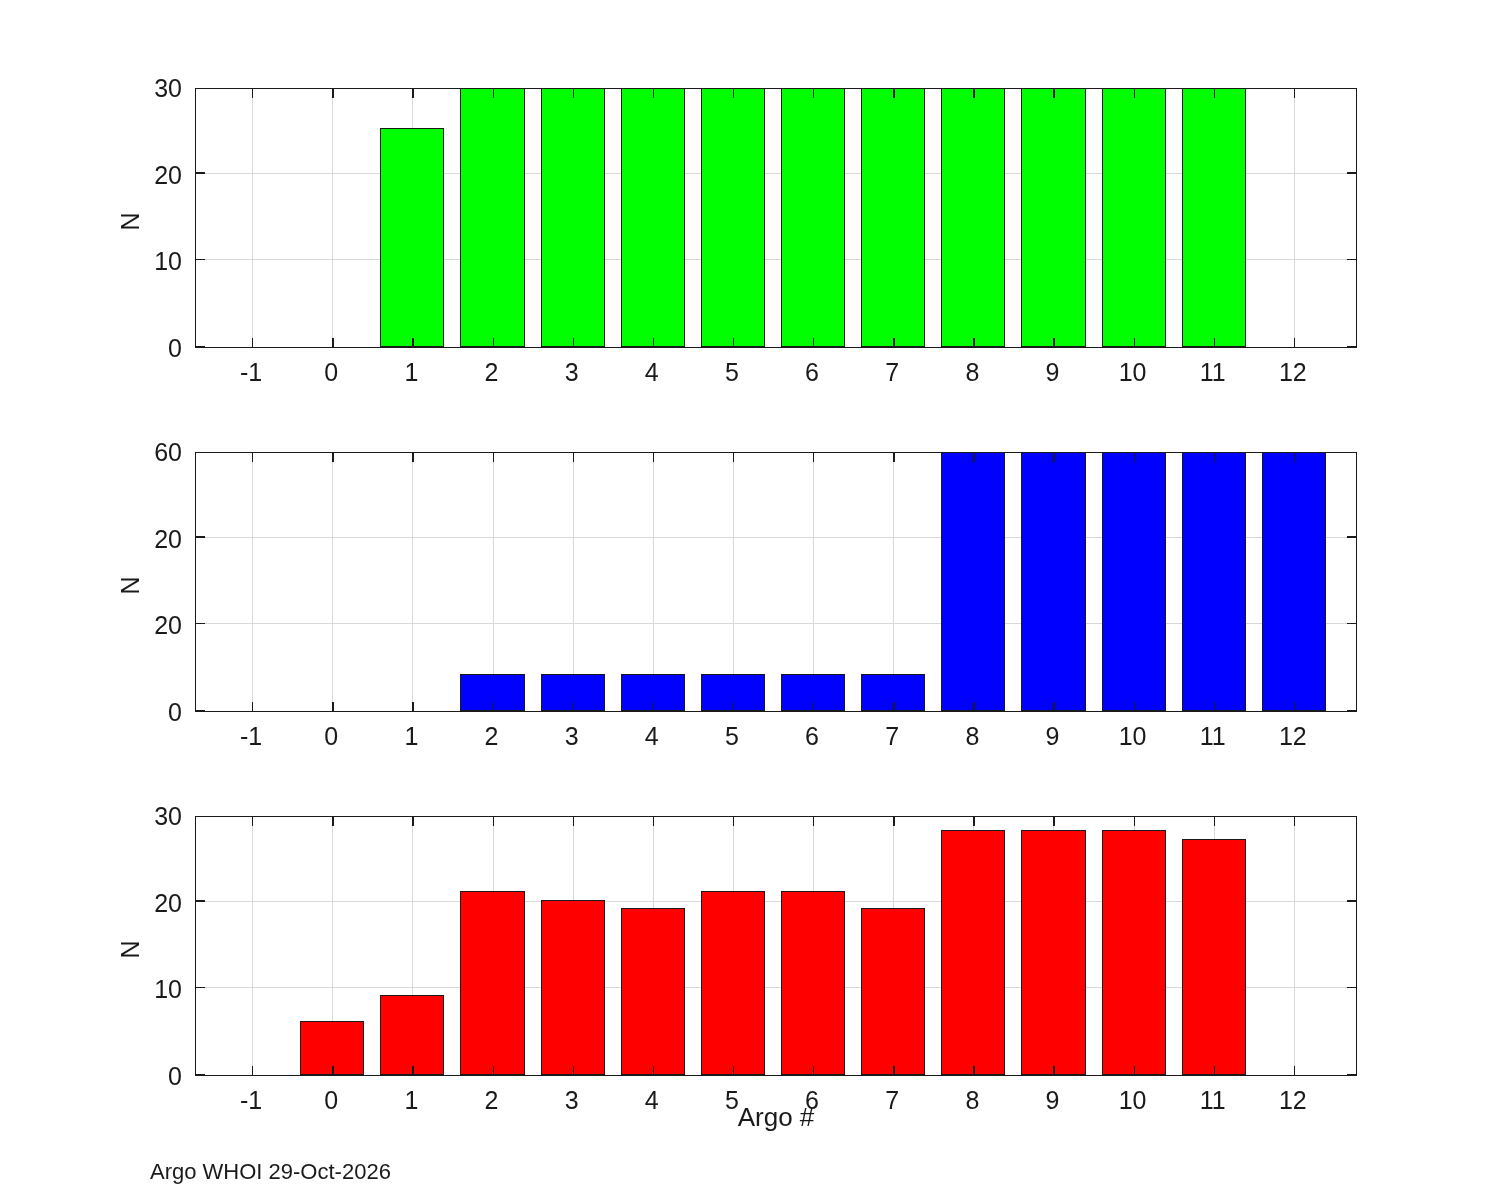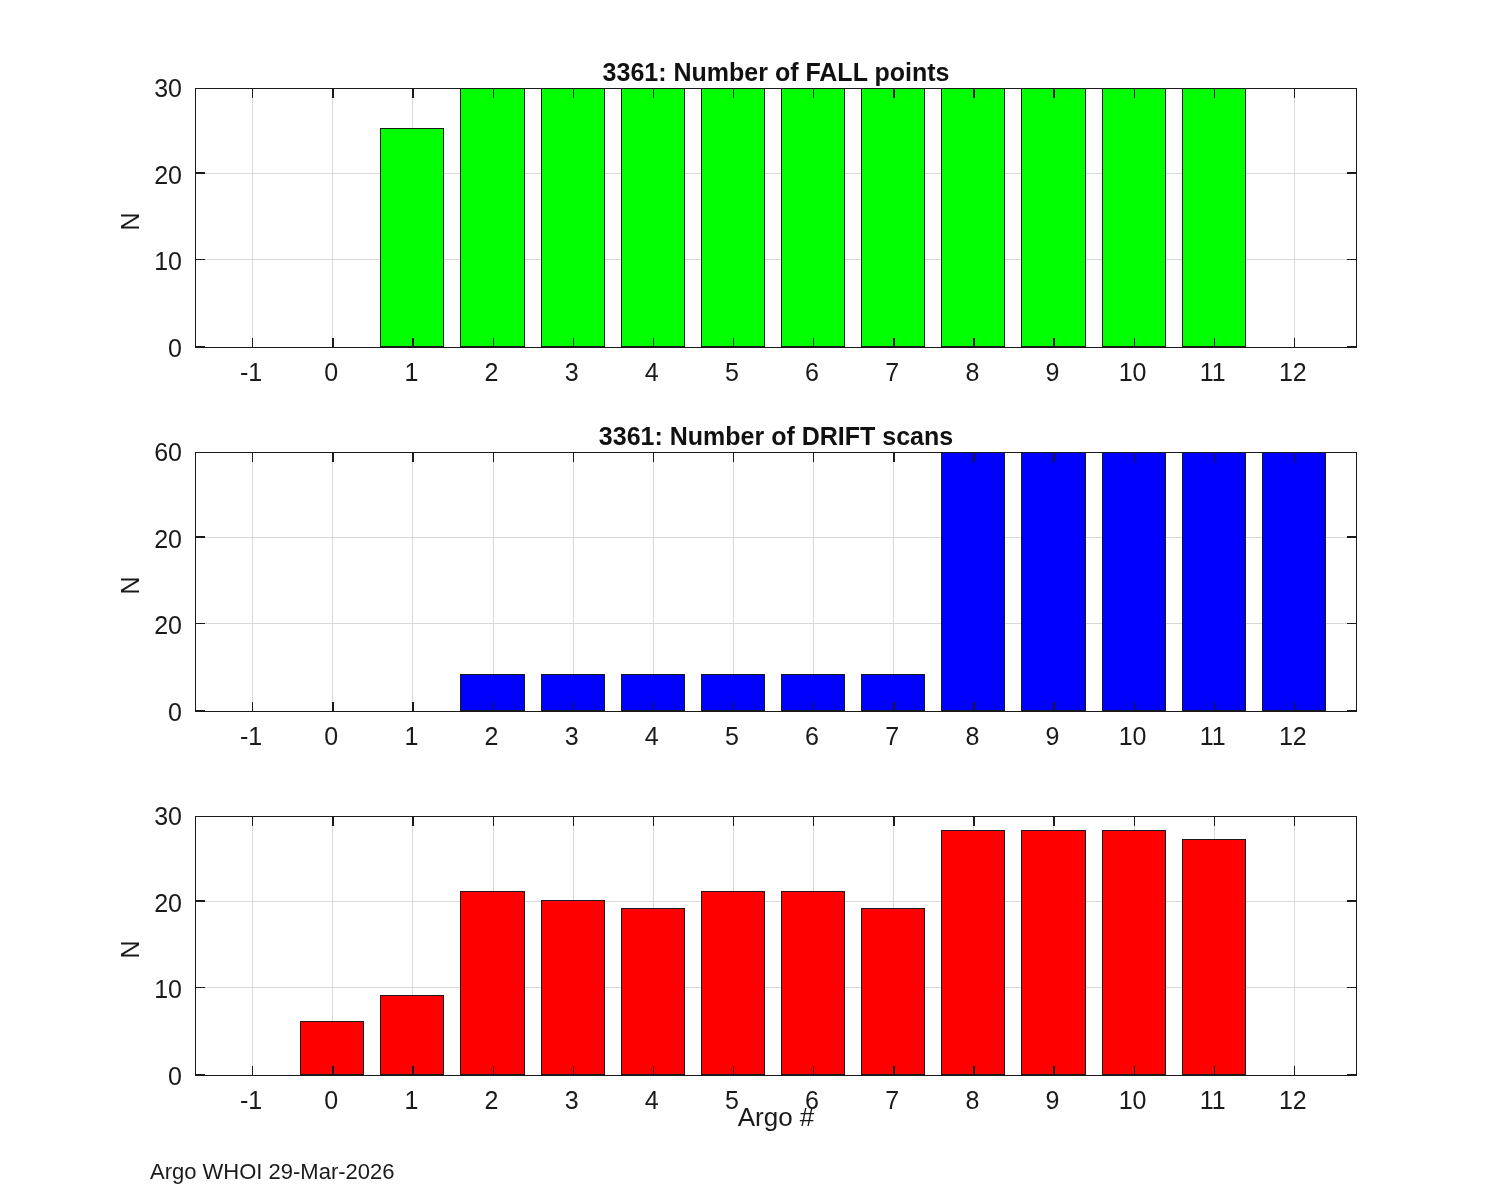--- a/index.html
+++ b/index.html
@@ -143,21 +143,20 @@
     top: 1159px;
     font-size: 22px;
     color: #1a1a1a;
   }
 </style>
 </head>
 <body>
 
 <div class="figure">
 
-  <div class="title" style="top:58px;">3361: Number of FALL points</div>
   <div class="panel p0">
     <div class="plot-box" id="plot-0">
         <div class="gridline-h" style="bottom: 86.6667px;"></div>
         <div class="gridline-h" style="bottom: 173.333px;"></div>
         <div class="gridline-v" style="left: 56.0966px;"></div>
         <div class="gridline-v" style="left: 136.234px;"></div>
         <div class="gridline-v" style="left: 216.372px;"></div>
         <div class="gridline-v" style="left: 296.51px;"></div>
         <div class="gridline-v" style="left: 376.648px;"></div>
         <div class="gridline-v" style="left: 456.786px;"></div>
@@ -211,21 +210,20 @@
         <div class="tick-y-left" style="bottom: 0px;"></div>
         <div class="tick-y-right" style="bottom: 0px;"></div>
         <div class="tick-y-left" style="bottom: 86.6667px;"></div>
         <div class="tick-y-right" style="bottom: 86.6667px;"></div>
         <div class="tick-y-left" style="bottom: 173.333px;"></div>
         <div class="tick-y-right" style="bottom: 173.333px;"></div>
       </div>
   </div>
   <div class="ylabel" style="left:110px; top:207px; width:40px; text-align:center;">N</div>
 
-  <div class="title" style="top:422px;">3361: Number of DRIFT scans</div>
   <div class="panel p1">
     <div class="plot-box" id="plot-1">
         <div class="gridline-h" style="bottom: 86.6667px;"></div>
         <div class="gridline-h" style="bottom: 173.333px;"></div>
         <div class="gridline-v" style="left: 56.0966px;"></div>
         <div class="gridline-v" style="left: 136.234px;"></div>
         <div class="gridline-v" style="left: 216.372px;"></div>
         <div class="gridline-v" style="left: 296.51px;"></div>
         <div class="gridline-v" style="left: 376.648px;"></div>
         <div class="gridline-v" style="left: 456.786px;"></div>
@@ -349,21 +347,21 @@
         <div class="tick-y-left" style="bottom: 86.6667px;"></div>
         <div class="tick-y-right" style="bottom: 86.6667px;"></div>
         <div class="tick-y-left" style="bottom: 173.333px;"></div>
         <div class="tick-y-right" style="bottom: 173.333px;"></div>
       </div>
   </div>
   <div class="ylabel" style="left:110px; top:935px; width:40px; text-align:center;">N</div>
 
   <div class="xlabel" style="top:1102px;">Argo #</div>
 
-  <div class="footer">Argo WHOI 29-Mar-2026</div>
+  <div class="footer">Argo WHOI 29-Oct-2026</div>
 
 <div class="xticklabel" style="left: 251.097px; top: 358px;">-1</div>
     <div class="xticklabel" style="left: 331.234px; top: 358px;">0</div>
     <div class="xticklabel" style="left: 411.372px; top: 358px;">1</div>
     <div class="xticklabel" style="left: 491.51px; top: 358px;">2</div>
     <div class="xticklabel" style="left: 571.648px; top: 358px;">3</div>
     <div class="xticklabel" style="left: 651.786px; top: 358px;">4</div>
     <div class="xticklabel" style="left: 731.924px; top: 358px;">5</div>
     <div class="xticklabel" style="left: 812.062px; top: 358px;">6</div>
     <div class="xticklabel" style="left: 892.2px; top: 358px;">7</div>

